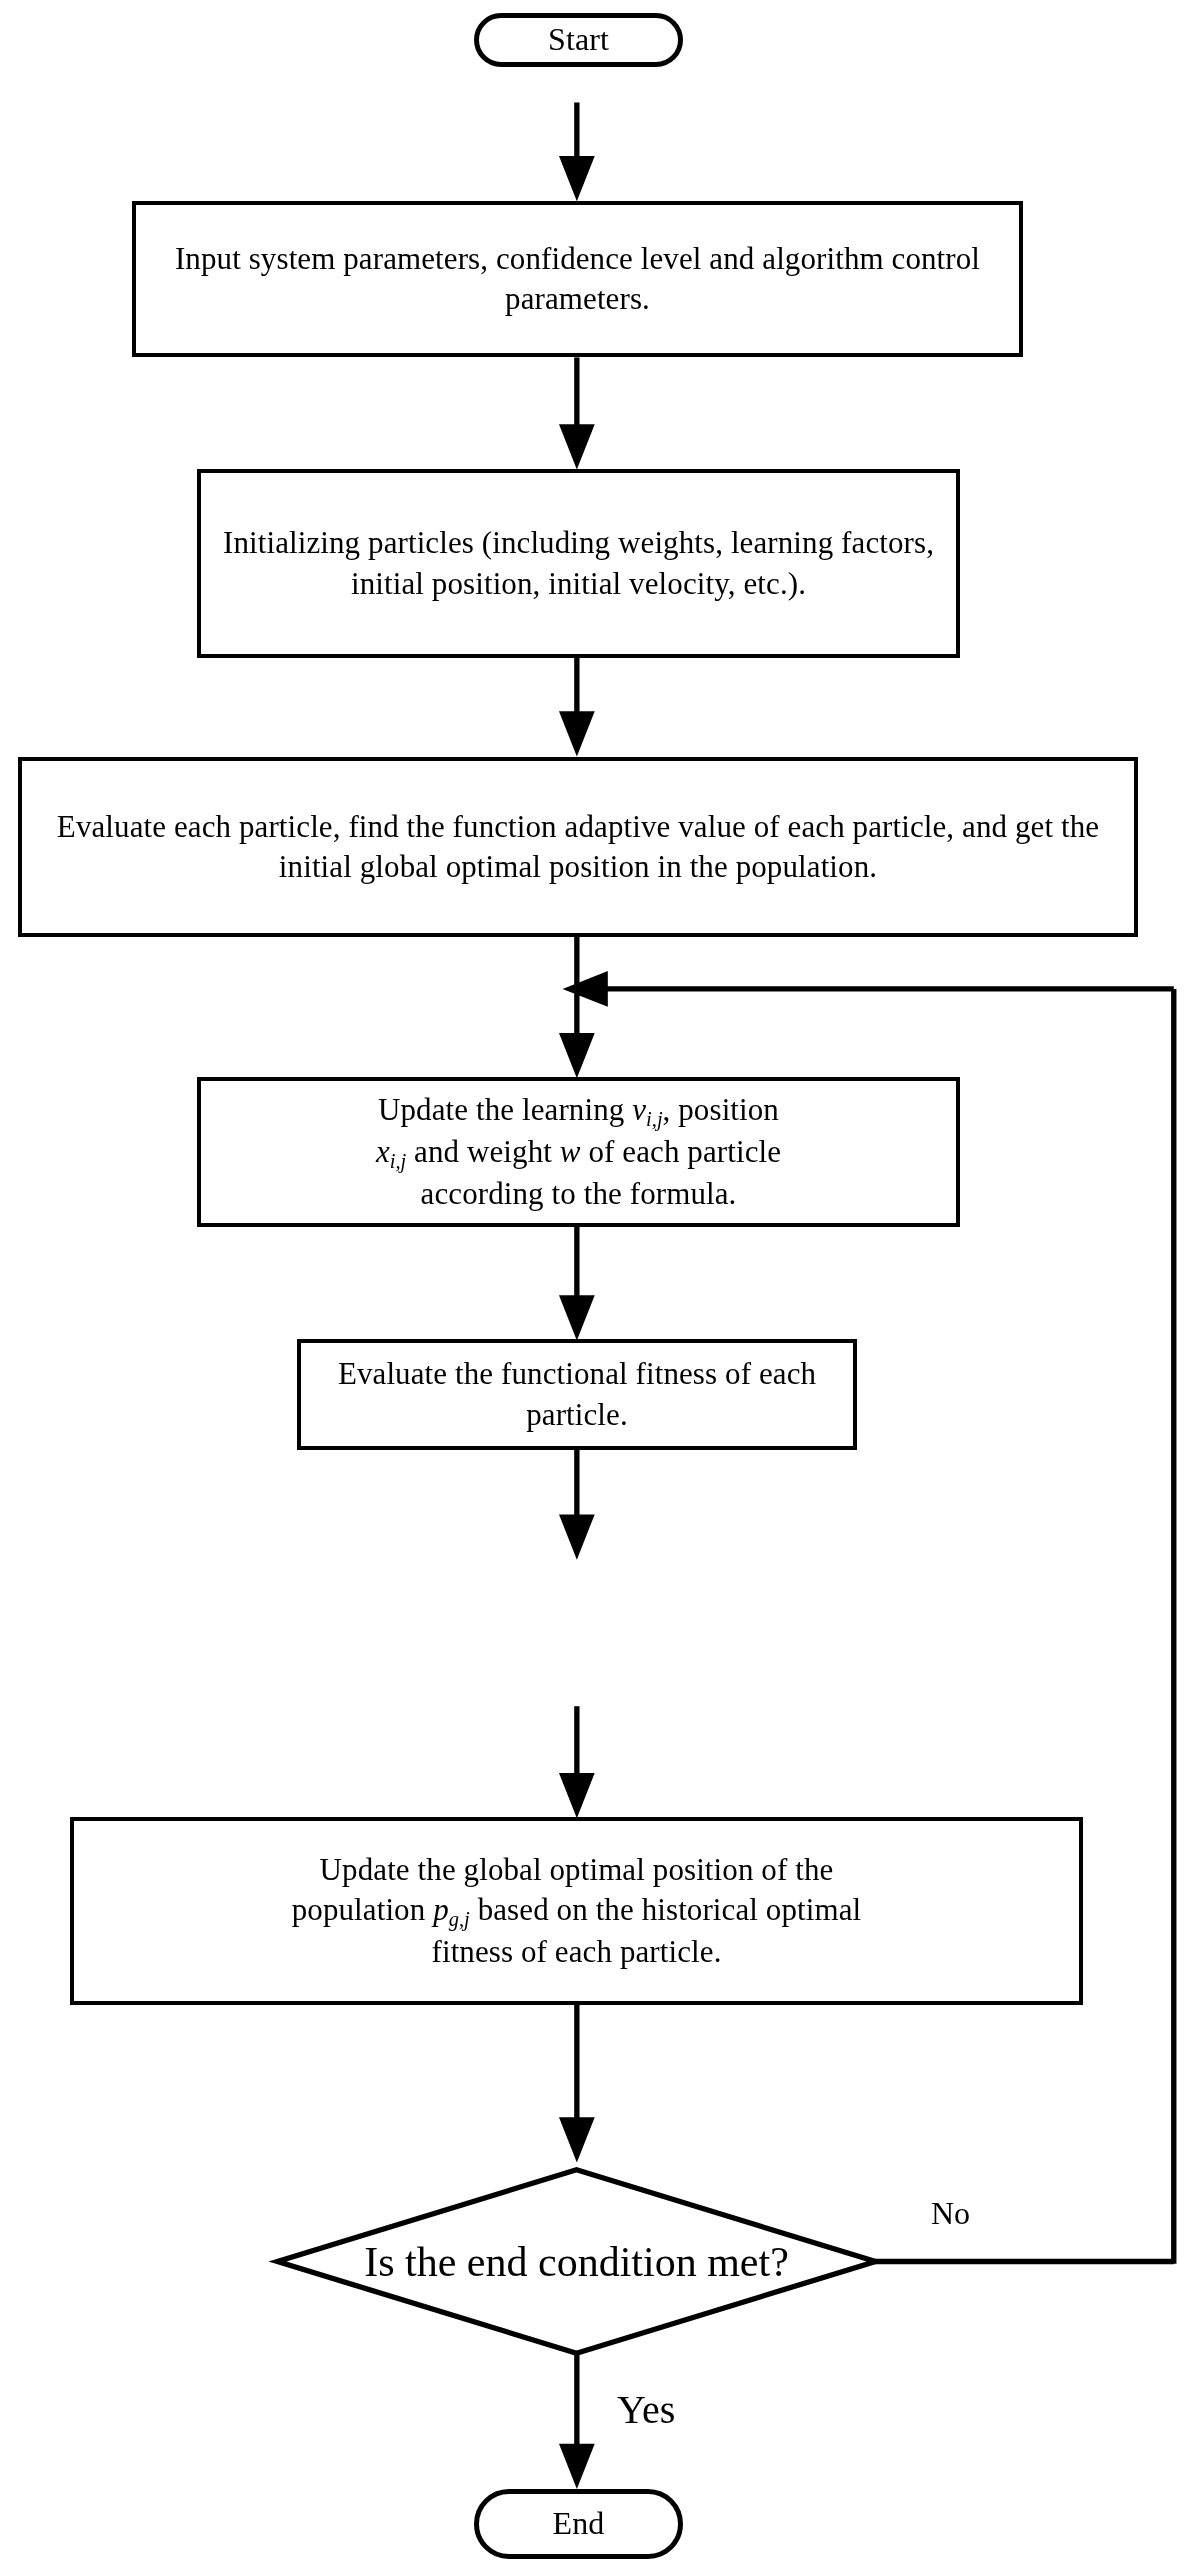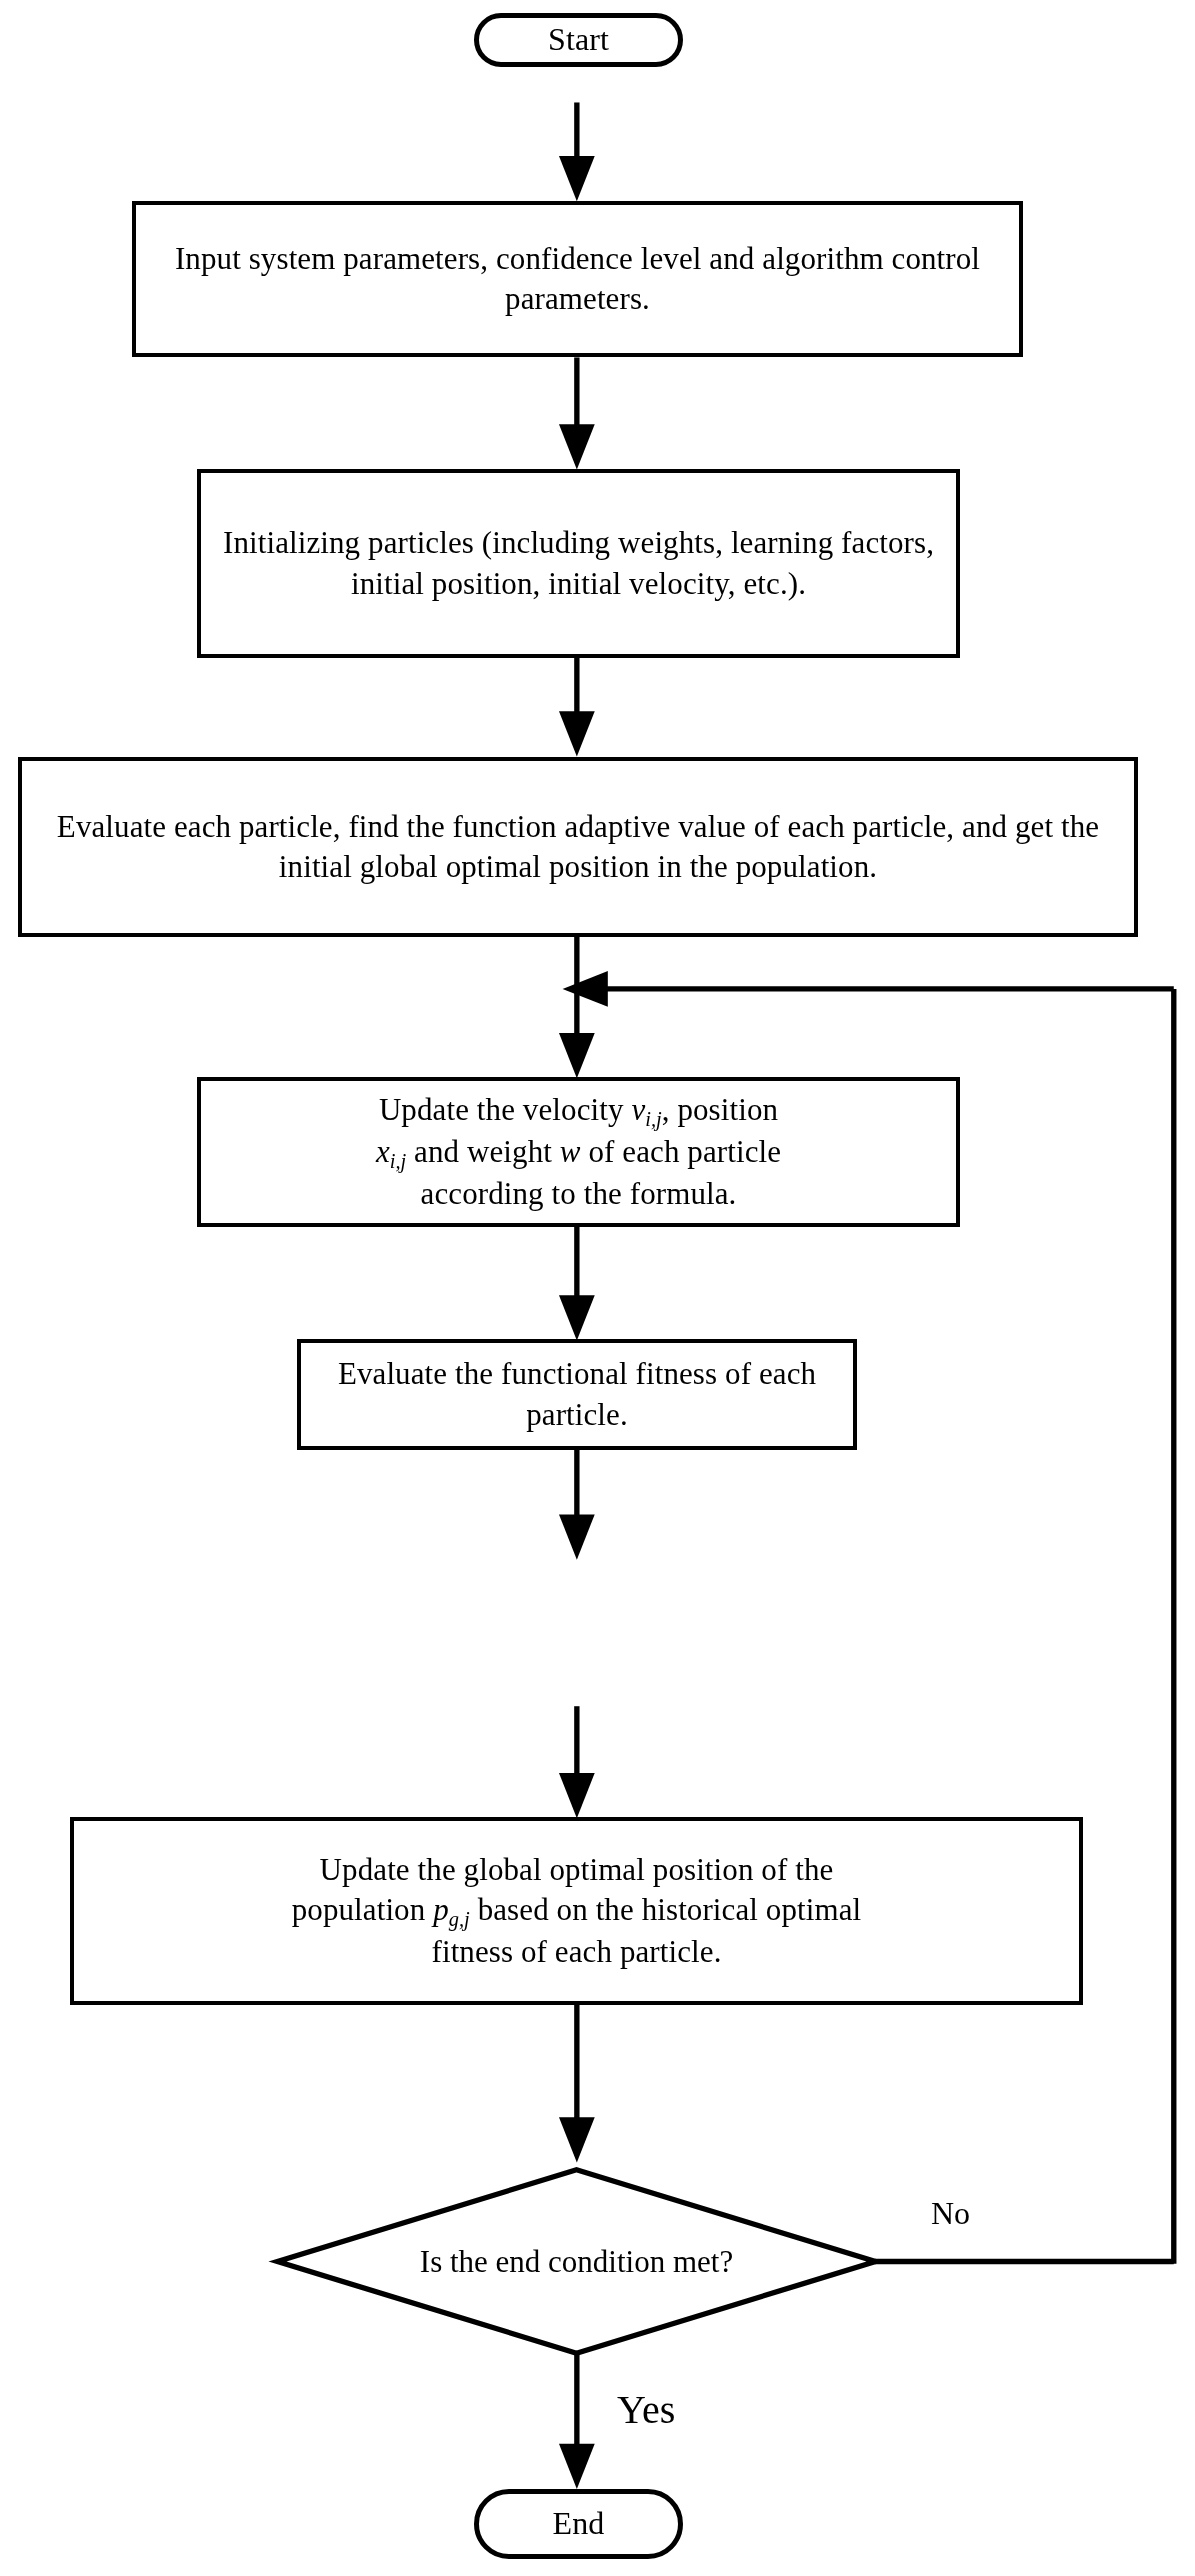--- a/index.html
+++ b/index.html
@@ -157,40 +157,40 @@
   <div class="node process" style="left:197px; top:469px; width:763px; height:189px; font-size:31px;">
     <span class="txt">Initializing particles (including weights, learning factors, initial position, initial velocity, etc.).</span>
   </div>
 
   <div class="node process" style="left:18px; top:757px; width:1120px; height:180px; font-size:31px;">
     <span class="txt">Evaluate each particle, find the function adaptive value of each particle, and get the initial global optimal position in the population.</span>
   </div>
 
   <div class="node process" style="left:197px; top:1077px; width:763px; height:150px; font-size:31px;">
     <span class="txt">
-      <span>Update the velocity </span><span class="mi"><span>v</span><sub>i,j</sub></span><span>, position</span><br>
+      <span>Update the learning </span><span class="mi"><span>v</span><sub>i,j</sub></span><span>, position</span><br>
       <span class="mi"><span>x</span><sub>i,j</sub></span><span> and weight </span><span class="mi">w</span><span> of each particle</span><br>
       <span>according to the formula.</span>
     </span>
   </div>
 
   <div class="node process" style="left:297px; top:1339px; width:560px; height:111px; font-size:31px;">
     <span class="txt">Evaluate the functional fitness of each particle.</span>
   </div>
 
 
   <div class="node process" style="left:70px; top:1817px; width:1013px; height:188px; font-size:31px;">
     <span class="txt">
       <span>Update the global optimal position of the</span><br>
       <span>population </span><span class="mi"><span>p</span><sub>g,j</sub></span><span> based on the historical optimal</span><br>
       <span>fitness of each particle.</span>
     </span>
   </div>
 
-  <div class="decision" style="left:274px; top:2166px; width:605px; height:191px; font-size:31px;">
+  <div class="decision" style="left:274px; top:2166px; width:605px; height:191px; font-size:42px;">
     <svg width="605" height="191" viewBox="0 0 1016 320">
       <polygon points="508,6 1010,160 508,314 6,160" fill="#ffffff" stroke="#000000" stroke-width="9" stroke-linejoin="miter"></polygon>
     </svg>
     <span class="txt">Is the end condition met?</span>
   </div>
 
   <div class="edge-label" style="left:931px; top:2197px; font-size:32px;">
     <span>No</span>
   </div>
 

